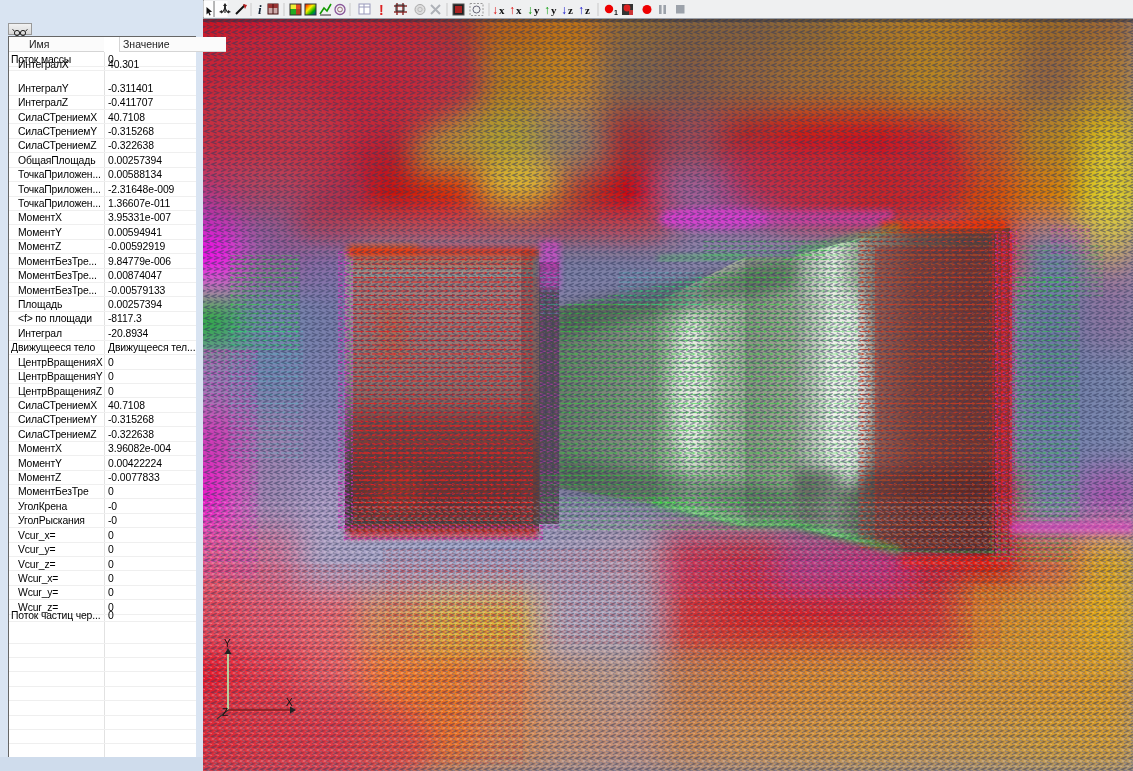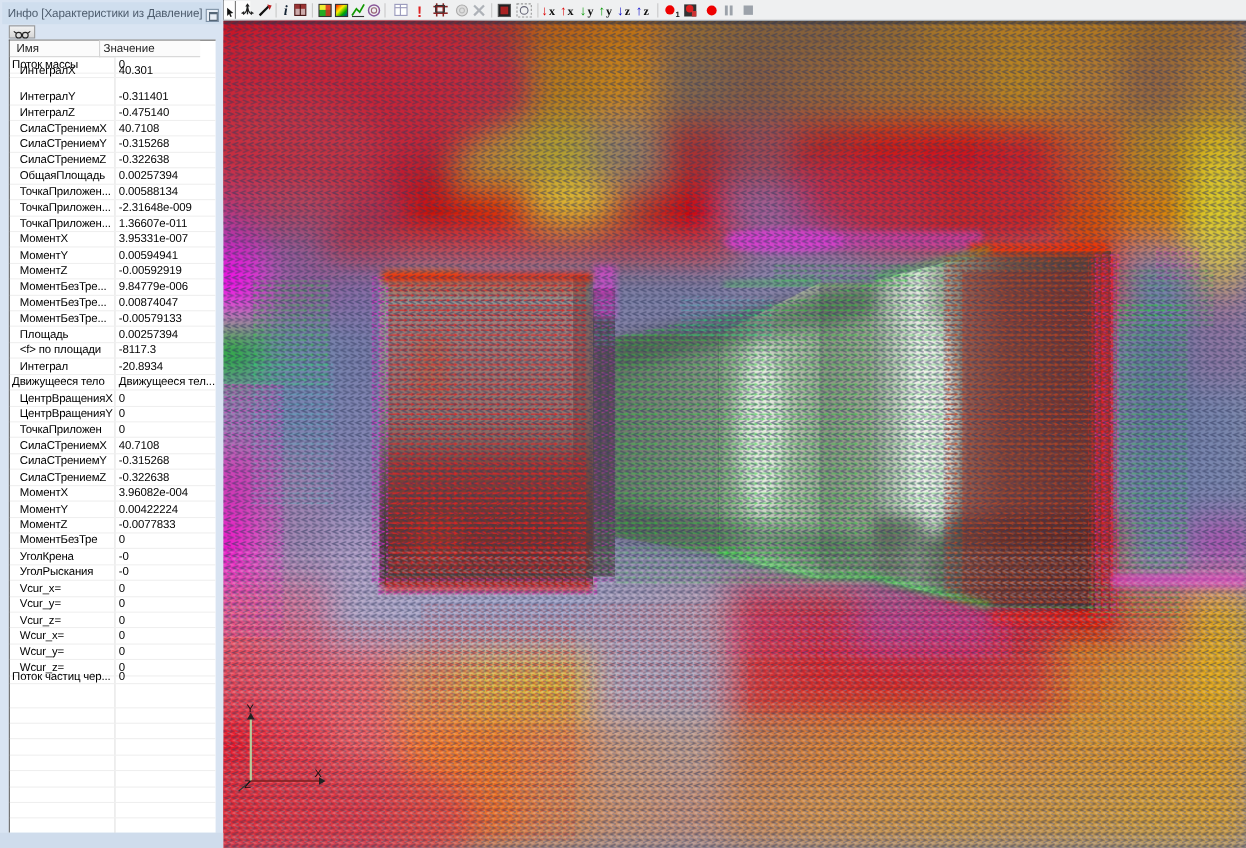--- a/index.html
+++ b/index.html
@@ -504,51 +504,48 @@
       <path d="M25,629 l-3.5,6 h7 z" fill="#222"></path>
       <text x="21" y="628">Y</text>
       <line x1="25" y1="691" x2="88" y2="691" stroke="#7a1f1f" stroke-width="1.4"></line>
       <path d="M93,691 l-6,-3.5 v7 z" fill="#222"></path>
       <text x="83" y="687">X</text>
       <line x1="25" y1="691" x2="14" y2="700" stroke="#333" stroke-width="1.2"></line>
       <text x="19" y="697">Z</text>
     </g>
   </svg>
 <div id="panel">
- <div id="ptitle">Инфо [Характеристики из Давление]<div id="pbtn">
-        <div></div>
-      </div></div>
  <div id="pfind"><svg width="22" height="10">
         <g stroke="#222" fill="none">
           <circle cx="8" cy="5" r="2.6"></circle>
           <circle cx="14" cy="5" r="2.6"></circle>
           <path d="M10.6,5 h0.8"></path>
           <path d="M5.5,3 l-2,-1.5 M16.5,3 l2,-1.5"></path>
         </g>
       </svg></div>
  <div id="tablewrap">
-  <div class="th" style="left:0;width:95px;"><span style="padding-left:6px">Имя</span></div>
-  <div class="th" style="left:81px;width:92px;border-left:1px solid #d5d5d5;"><span style="padding-left:3px">Значение</span></div>
+  <div class="th" style="left:0;width:95px;"><span style="padding-left:20px">Имя</span></div>
+  <div class="th" style="left:110px;width:107px;border-left:1px solid #d5d5d5;"><span style="padding-left:3px">Значение</span></div>
   <div style="position:absolute;left:0;top:15px;width:187px;height:706px;">
    <div id="vsep"></div>
    <div class="tr" style="top:0.3px">
           <span class="tn" style="left:2px">Поток массы</span>
           <span class="tv">0</span>
         </div>
 <div class="tr" style="top:5px">
           <span class="tn" style="left:9px">ИнтегралX</span>
           <span class="tv">40.301</span>
         </div>
 <div class="tr" style="top:29.1px">
           <span class="tn" style="left:9px">ИнтегралY</span>
           <span class="tv">-0.311401</span>
         </div>
 <div class="tr" style="top:43.6px">
           <span class="tn" style="left:9px">ИнтегралZ</span>
-          <span class="tv">-0.475140</span>
+          <span class="tv">-0.411707</span>
         </div>
 <div class="tr" style="top:58.0px">
           <span class="tn" style="left:9px">СилаСТрениемX</span>
           <span class="tv">40.7108</span>
         </div>
 <div class="tr" style="top:72.4px">
           <span class="tn" style="left:9px">СилаСТрениемY</span>
           <span class="tv">-0.315268</span>
         </div>
 <div class="tr" style="top:86.8px">
@@ -613,21 +610,21 @@
         </div>
 <div class="tr" style="top:303.1px">
           <span class="tn" style="left:9px">ЦентрВращенияX</span>
           <span class="tv">0</span>
         </div>
 <div class="tr" style="top:317.5px">
           <span class="tn" style="left:9px">ЦентрВращенияY</span>
           <span class="tv">0</span>
         </div>
 <div class="tr" style="top:332.0px">
-          <span class="tn" style="left:9px">ТочкаПриложен</span>
+          <span class="tn" style="left:9px">ЦентрВращенияZ</span>
           <span class="tv">0</span>
         </div>
 <div class="tr" style="top:346.4px">
           <span class="tn" style="left:9px">СилаСТрениемX</span>
           <span class="tv">40.7108</span>
         </div>
 <div class="tr" style="top:360.8px">
           <span class="tn" style="left:9px">СилаСТрениемY</span>
           <span class="tv">-0.315268</span>
         </div>

